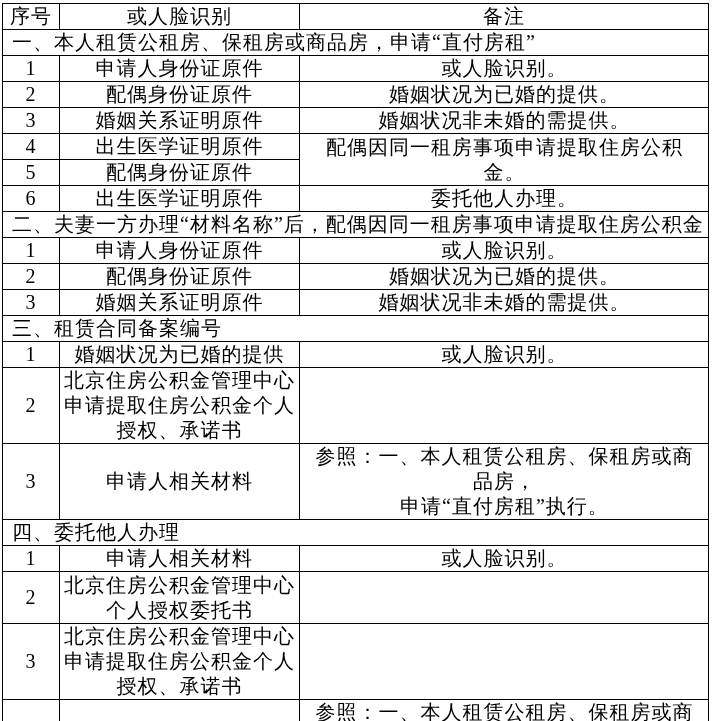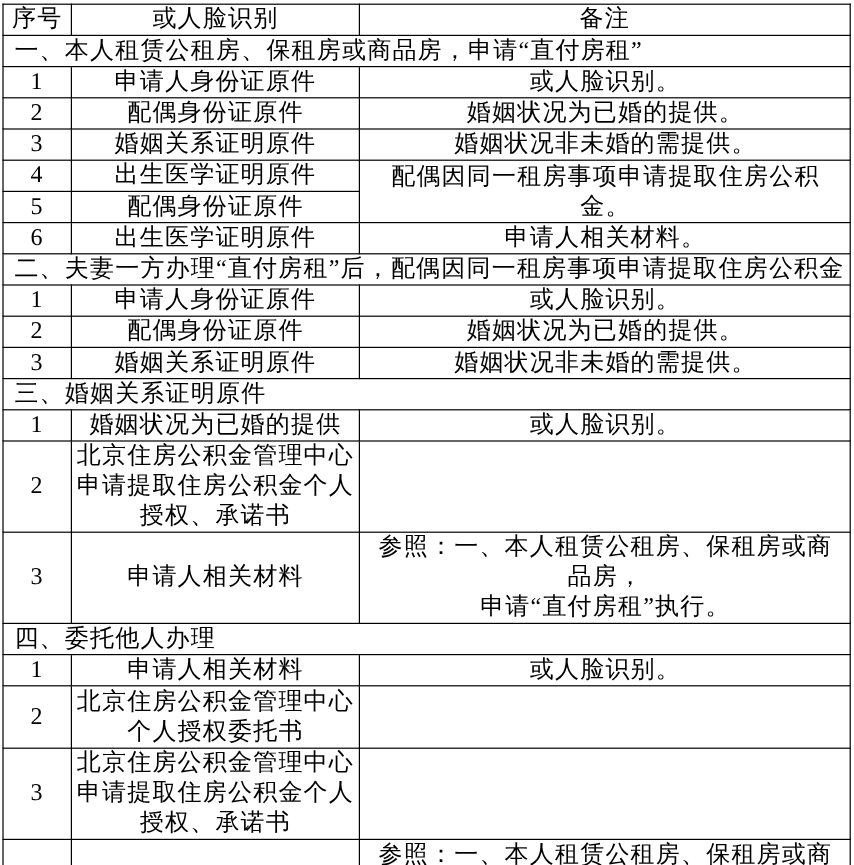--- a/index.html
+++ b/index.html
@@ -81,44 +81,44 @@
       <td class="name">出生医学证明原件</td>
       <td class="note" rowspan="2">配偶因同一租房事项申请提取住房公积金。</td>
     </tr>
     <tr class="h1">
       <td class="center">5</td>
       <td class="name">配偶身份证原件</td>
     </tr>
     <tr class="h1">
       <td class="center">6</td>
       <td class="name">出生医学证明原件</td>
-      <td class="note">申请人相关材料。</td>
+      <td class="note">委托他人办理。</td>
     </tr>
 
     <tr class="h1 sec">
-      <td colspan="3">二、夫妻一方办理“直付房租”后，配偶因同一租房事项申请提取住房公积金</td>
+      <td colspan="3">二、夫妻一方办理“材料名称”后，配偶因同一租房事项申请提取住房公积金</td>
     </tr>
     <tr class="h1">
       <td class="center">1</td>
       <td class="name">申请人身份证原件</td>
       <td class="note">或人脸识别。</td>
     </tr>
     <tr class="h1">
       <td class="center">2</td>
       <td class="name">配偶身份证原件</td>
       <td class="note">婚姻状况为已婚的提供。</td>
     </tr>
     <tr class="h1">
       <td class="center">3</td>
       <td class="name">婚姻关系证明原件</td>
       <td class="note">婚姻状况非未婚的需提供。</td>
     </tr>
 
     <tr class="h1 sec">
-      <td colspan="3">三、婚姻关系证明原件</td>
+      <td colspan="3">三、租赁合同备案编号</td>
     </tr>
     <tr class="h1">
       <td class="center">1</td>
       <td class="name">婚姻状况为已婚的提供</td>
       <td class="note">或人脸识别。</td>
     </tr>
     <tr class="h3">
       <td class="center">2</td>
       <td class="name">北京住房公积金管理中心
 申请提取住房公积金个人

